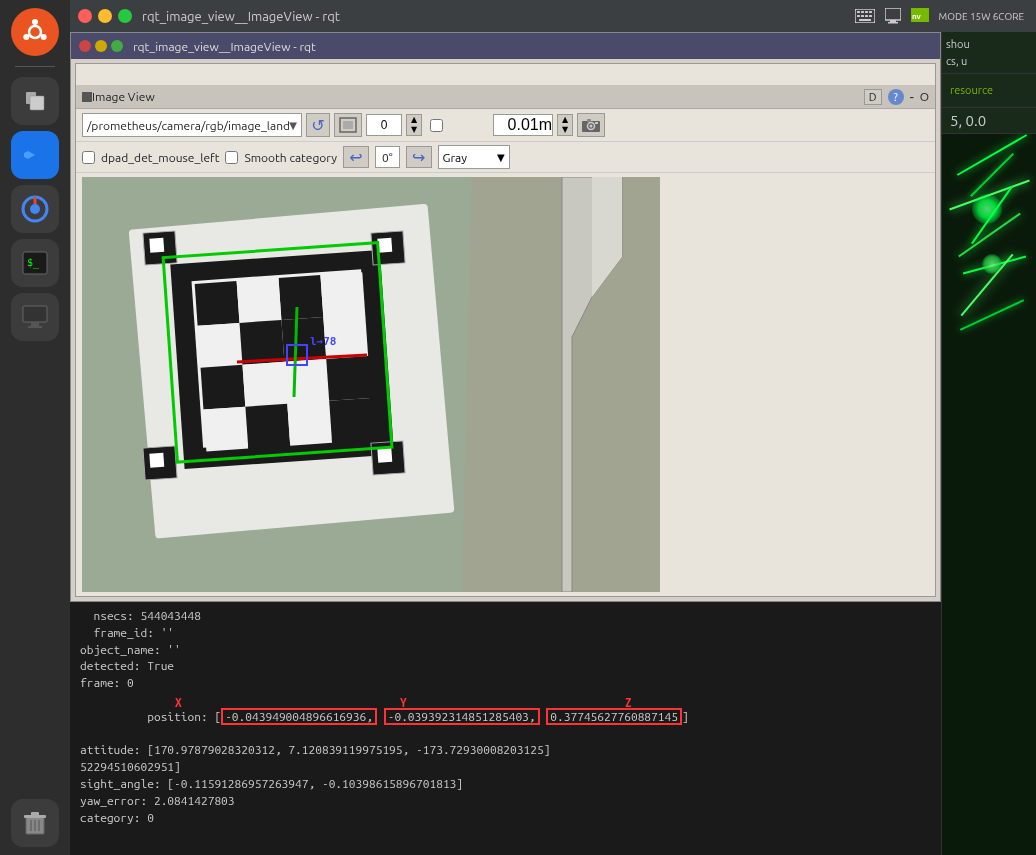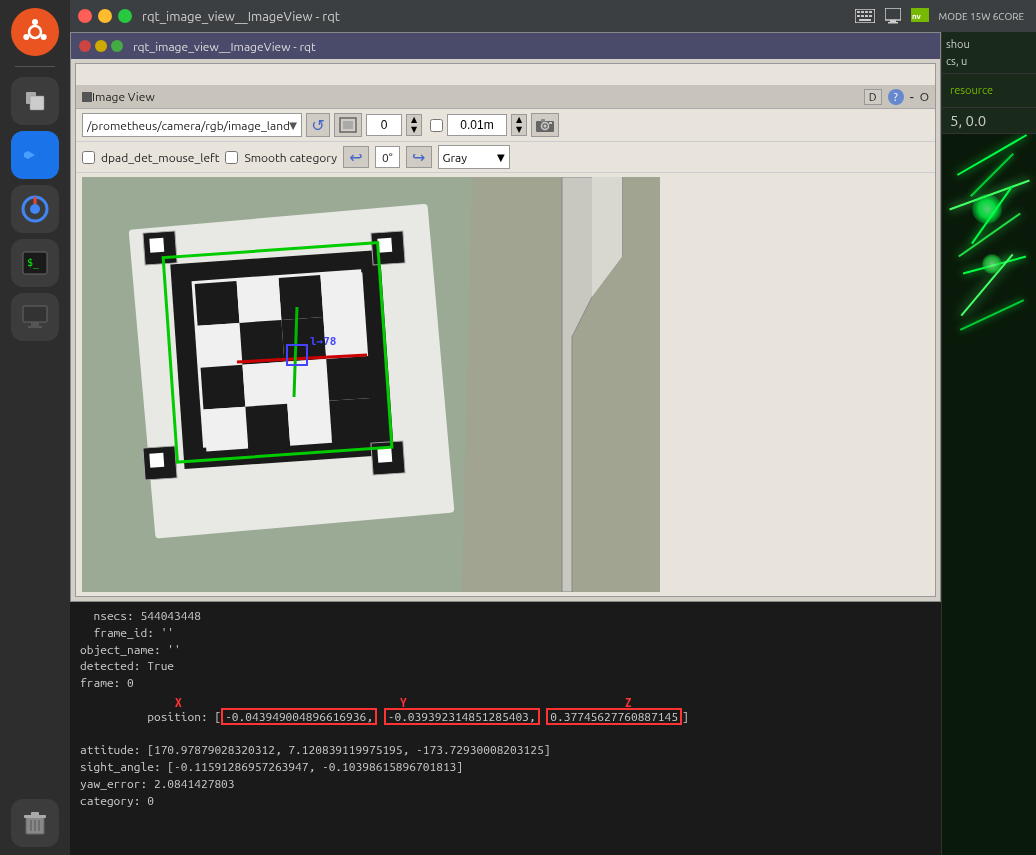--- a/index.html
+++ b/index.html
@@ -178,22 +178,23 @@
       justify-content: center;
       font-size: 8px;
       cursor: pointer;
       line-height: 1;
     }
     .zoom-input {
       width: 60px;
       height: 22px;
       border: 1px solid #999;
       background: white;
-      text-align: center;
-      font-size: 12px;
+      text-align: right;
+      font-size: 16px;
+      margin-left: 46px;
     }
     .camera-icon-btn {
       width: 28px;
       height: 24px;
       background: #d0ccc4;
       border: 1px solid #999;
       display: flex;
       align-items: center;
       justify-content: center;
       cursor: pointer;
@@ -615,20 +616,21 @@
         <div class="terminal-line" style="position:relative;">
           <span style="color:#ccc;">position: [</span><span style="border:2px solid #ff3333;padding:0 2px;">-0.043949004896616936,</span><span style="color:#ccc;"> </span><span style="border:2px solid #ff3333;padding:0 2px;">-0.039392314851285403,</span><span style="color:#ccc;"> </span><span style="border:2px solid #ff3333;padding:0 2px;">0.37745627760887145</span><span style="color:#ccc;">]</span>
         </div>
 
         <div style="position:relative;height:0;overflow:visible;margin-top:-16px;margin-bottom:16px;">
           <span style="position:absolute;left:95px;top:-30px;color:#ff3333;font-weight:bold;font-size:12px;">X</span>
           <span style="position:absolute;left:320px;top:-30px;color:#ff3333;font-weight:bold;font-size:12px;">Y</span>
           <span style="position:absolute;left:545px;top:-30px;color:#ff3333;font-weight:bold;font-size:12px;">Z</span>
         </div>
         <div class="terminal-line">attitude: [170.97879028320312, 7.120839119975195, -173.72930008203125]</div>
+        <div class="terminal-line">52294510602951]</div>
         <div class="terminal-line">sight_angle: [-0.11591286957263947, -0.10398615896701813]</div>
         <div class="terminal-line">yaw_error: 2.0841427803</div>
         <div class="terminal-line">category: 0</div>
       </div>
     </div>
 
     <div class="right-panel">
       <div class="right-panel-top">
         <span style="font-size:11px;color:#ccc;">shou<br>cs, u</span>
       </div>

